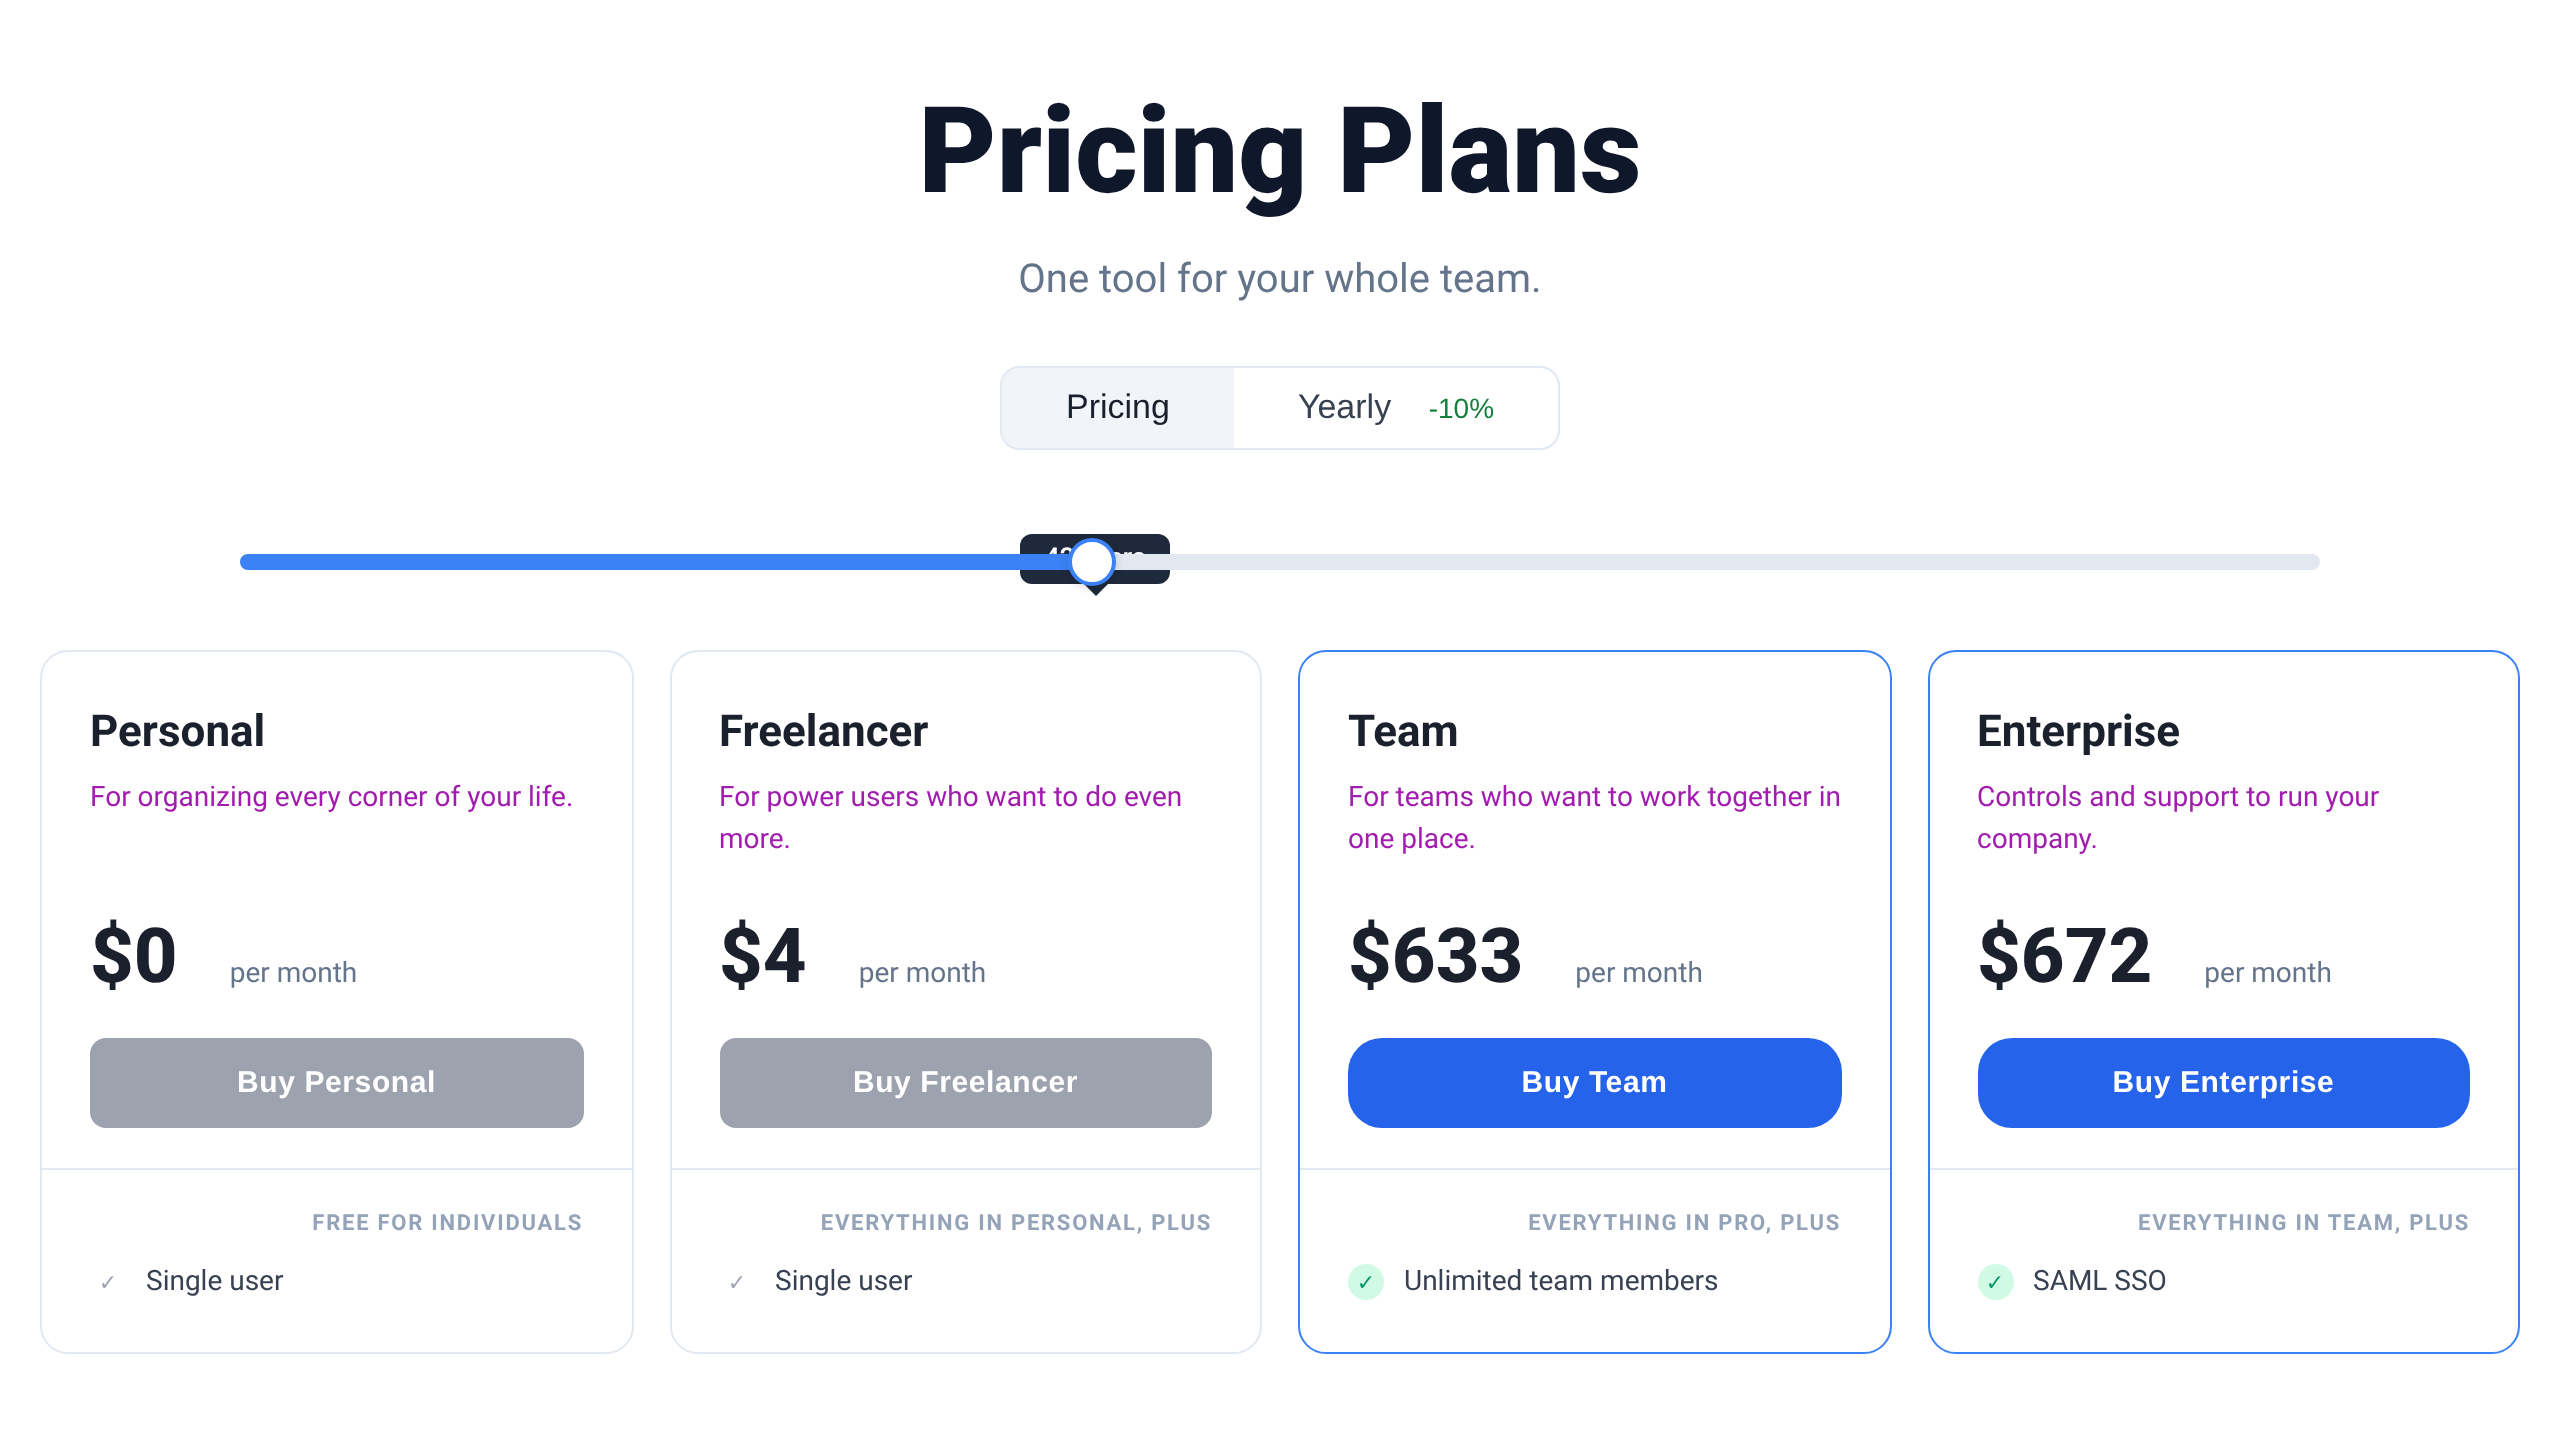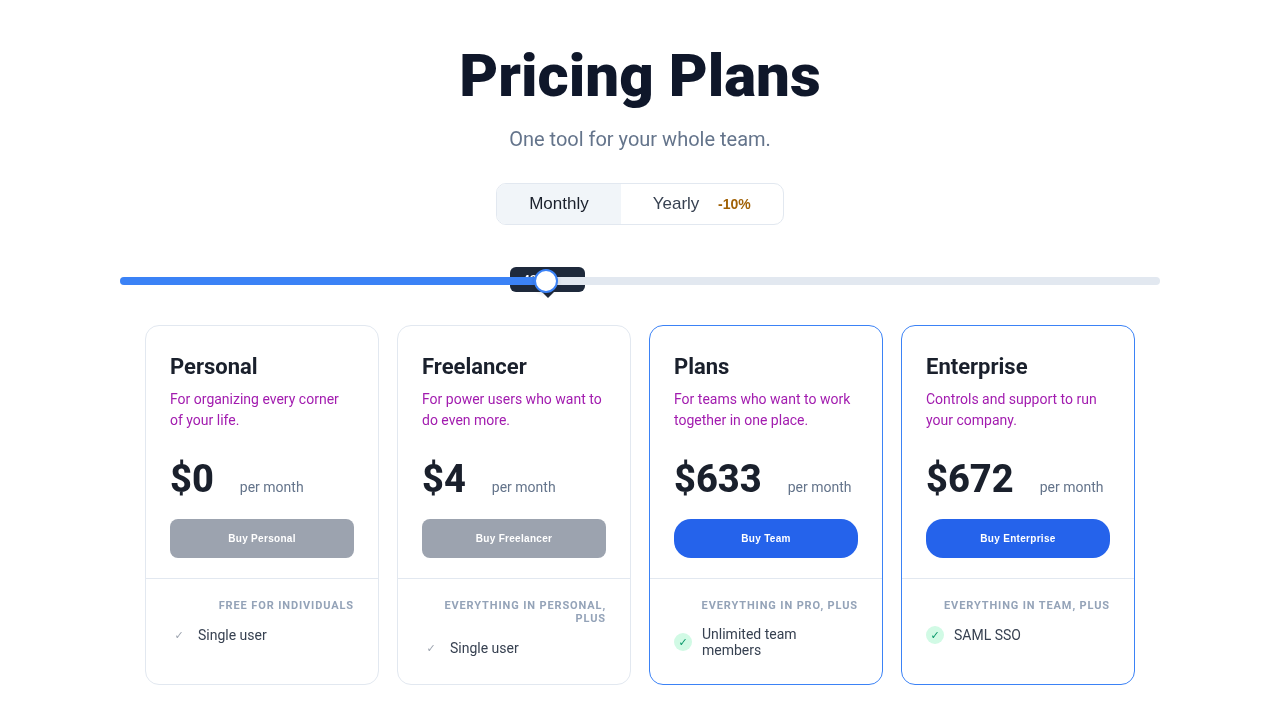--- a/index.html
+++ b/index.html
@@ -43,23 +43,23 @@
       cursor: pointer;
       border: none;
       background: transparent;
       color: #374151;
     }
     .billing-option.active {
       background: #f1f5f9;
       color: #1a202c;
     }
     .billing-option .discount {
-      color: #a16207;
+      color: #15803d;
       font-size: 14px;
-      font-weight: 700;
+      font-weight: 400;
       margin-left: 14px;
     }
     .slider-section {
       width: 1040px;
       position: relative;
       margin-bottom: 40px;
     }
     .slider-tooltip {
       position: absolute;
       top: -38px;
@@ -116,21 +116,21 @@
       height: 28px;
       opacity: 0;
       cursor: pointer;
       margin: 0;
       transform: translateY(-10px);
     }
     .plans-grid {
       display: grid;
       grid-template-columns: repeat(4, 1fr);
       gap: 18px;
-      width: 990px;
+      width: 1240px;
     }
     .plan-card {
       border: 1.5px solid #e2e8f0;
       border-radius: 14px;
       overflow: hidden;
       background: #fff;
     }
     .plan-card.highlighted {
       border-color: #3b82f6;
     }
@@ -163,21 +163,21 @@
     }
     .plan-price-period {
       font-size: 14px;
       color: #64748b;
       padding-left: 22px;
     }
     .plan-buy-btn {
       width: 100%;
       padding: 14px 0;
       border-radius: 8px;
-      font-size: 10px;
+      font-size: 15px;
       font-weight: 700;
       border: none;
       cursor: pointer;
       letter-spacing: 0.3px;
     }
     .btn-gray {
       background: #9ca3af;
       color: #fff;
     }
     .btn-blue {
@@ -225,21 +225,21 @@
     }
   </style>
 </head>
 <body>
 
 <div class="page">
   <h1 class="page-title">Pricing Plans</h1>
   <p class="page-subtitle">One tool for your whole team.</p>
 
   <div class="billing-toggle">
-    <button class="billing-option active">Monthly</button>
+    <button class="billing-option active">Pricing</button>
     <button class="billing-option">
       <span>Yearly</span>
       <span class="discount">-10%</span>
     </button>
   </div>
 
   <div class="slider-section">
     <div class="slider-tooltip">42 users</div>
     <div class="slider-track">
       <div class="slider-fill"></div>
@@ -284,21 +284,21 @@
 
     <div class="feature-item">
       <span class="check-icon check-gray">✓</span>
       <span>Single user</span>
     </div>
 
     </div>
   </div>
       <div class="plan-card highlighted">
     <div class="plan-top">
-      <div class="plan-name">Plans</div>
+      <div class="plan-name">Team</div>
       <div class="plan-desc">For teams who want to work together in one place.</div>
       <div class="plan-price">
         <span class="plan-price-amount">$633</span>
         <span class="plan-price-period">per month</span>
       </div>
       <button class="plan-buy-btn btn-blue">Buy Team</button>
     </div>
     <div class="plan-features">
       <div class="plan-features-label">EVERYTHING IN PRO, PLUS</div>
 

